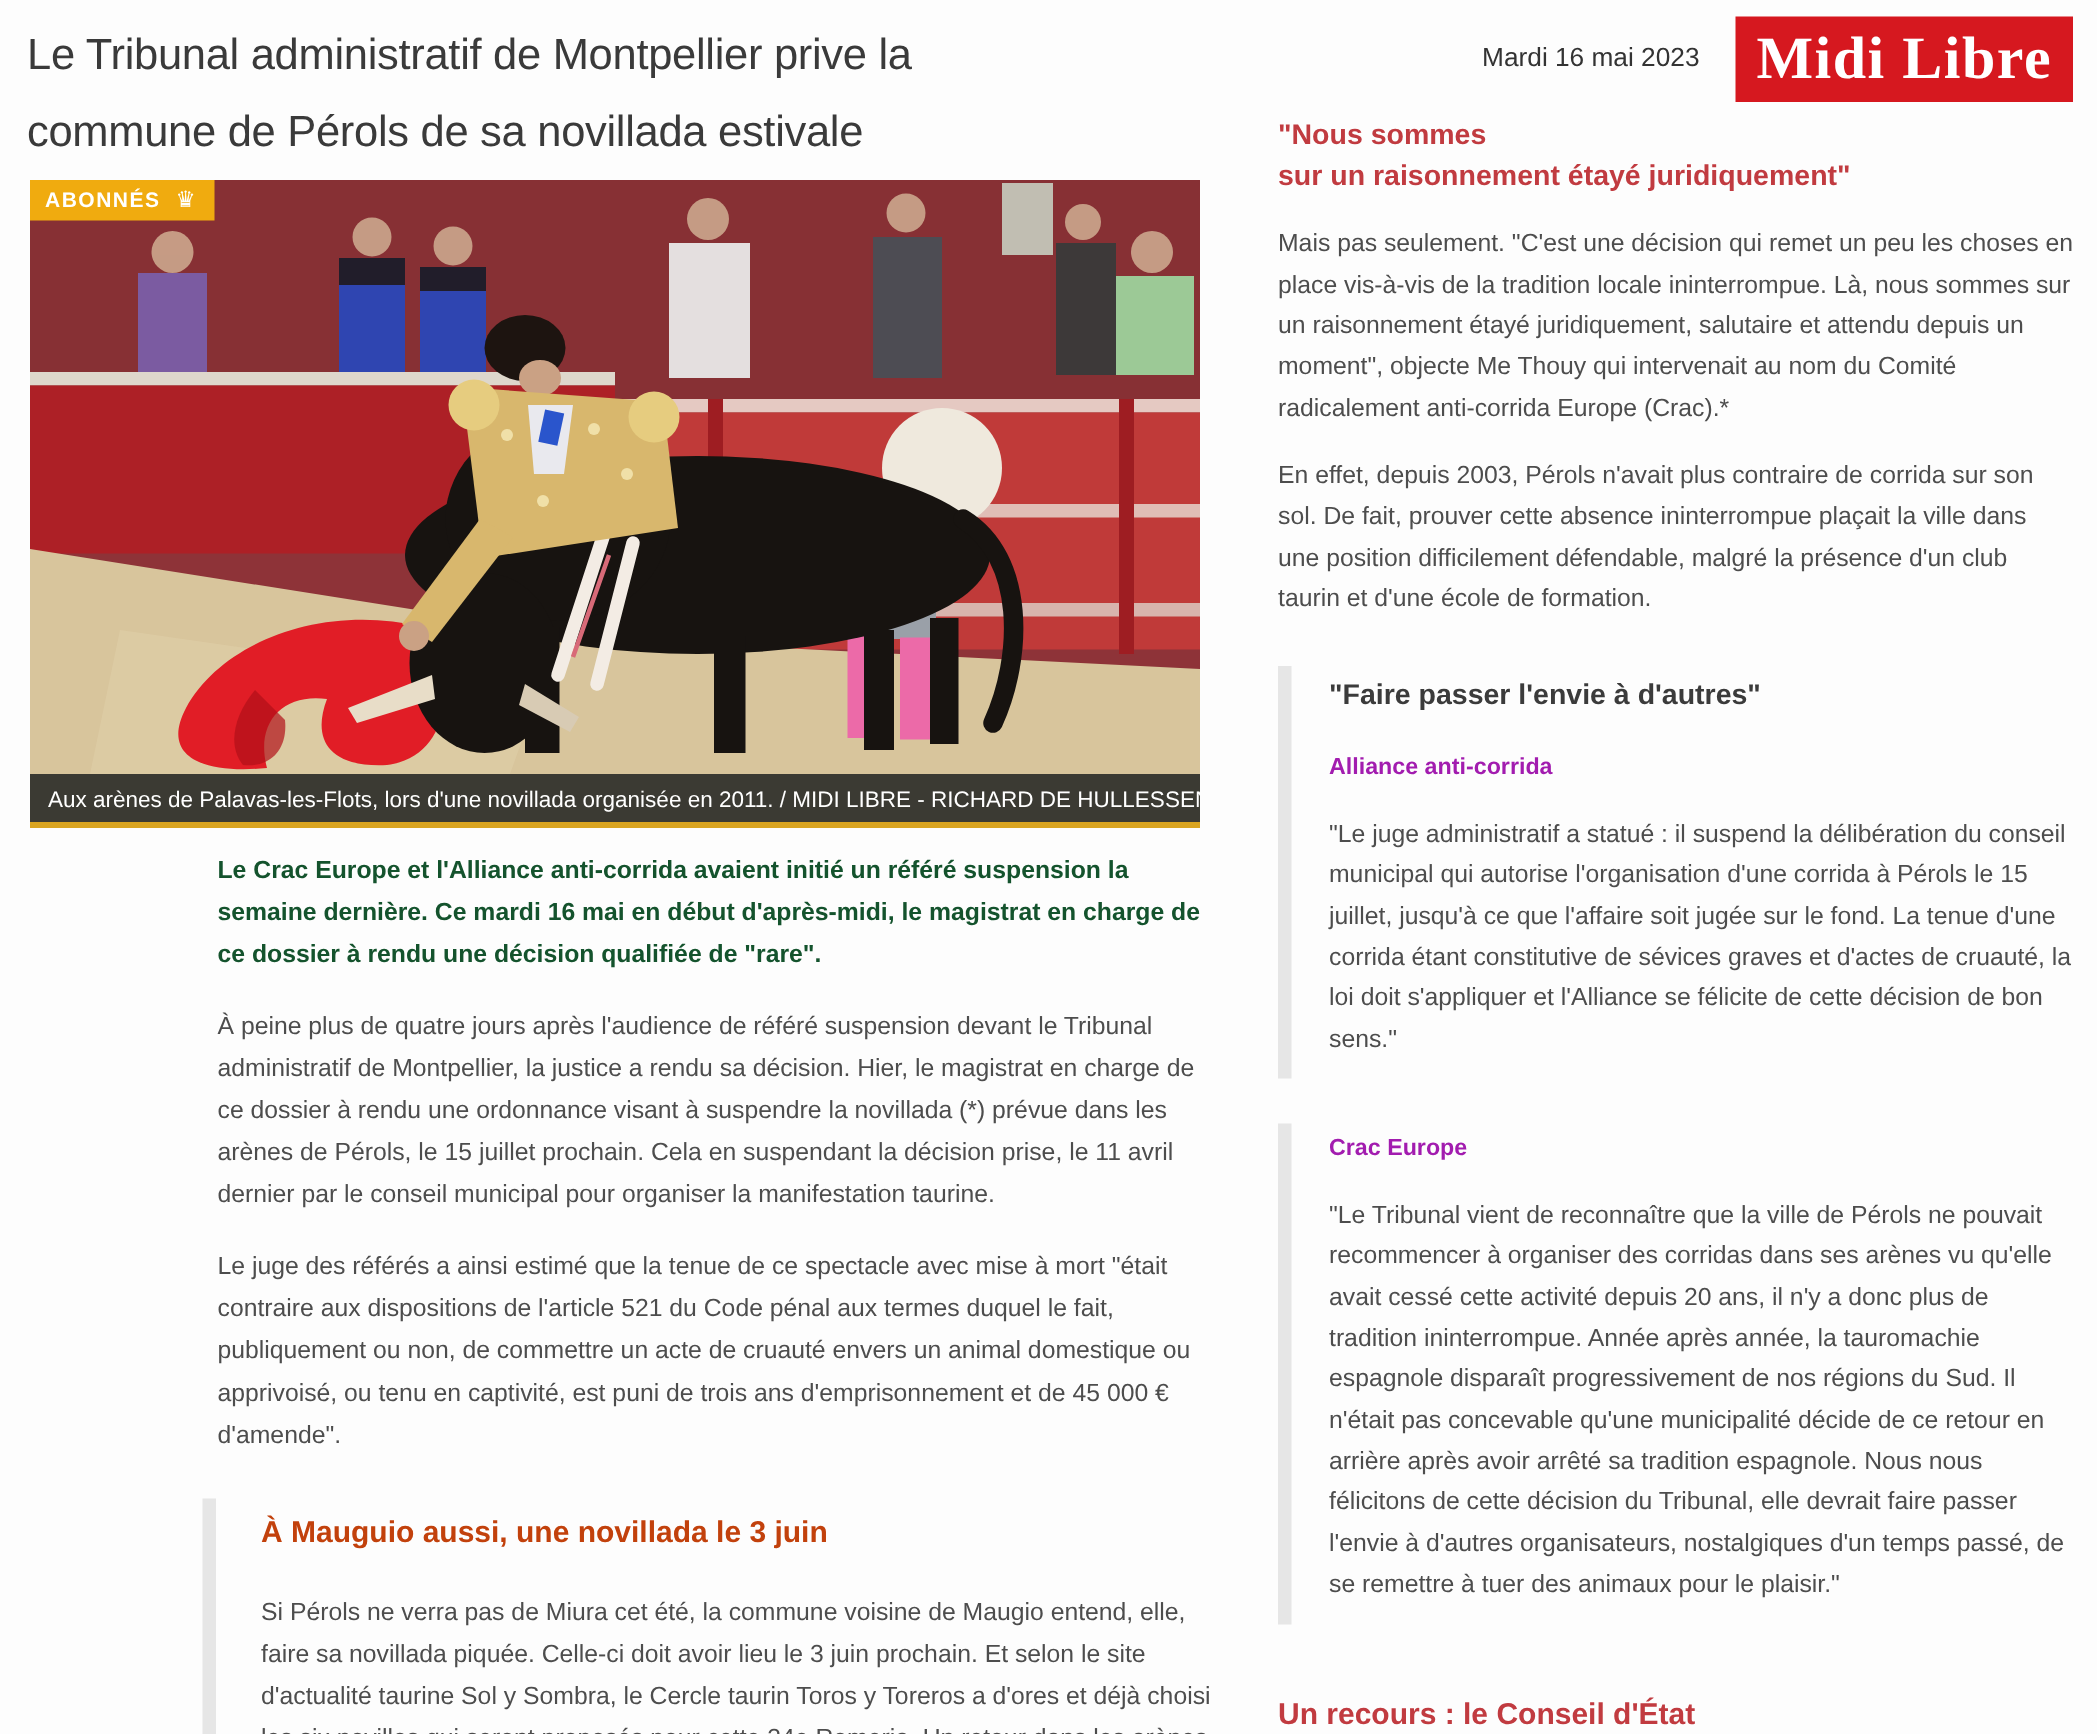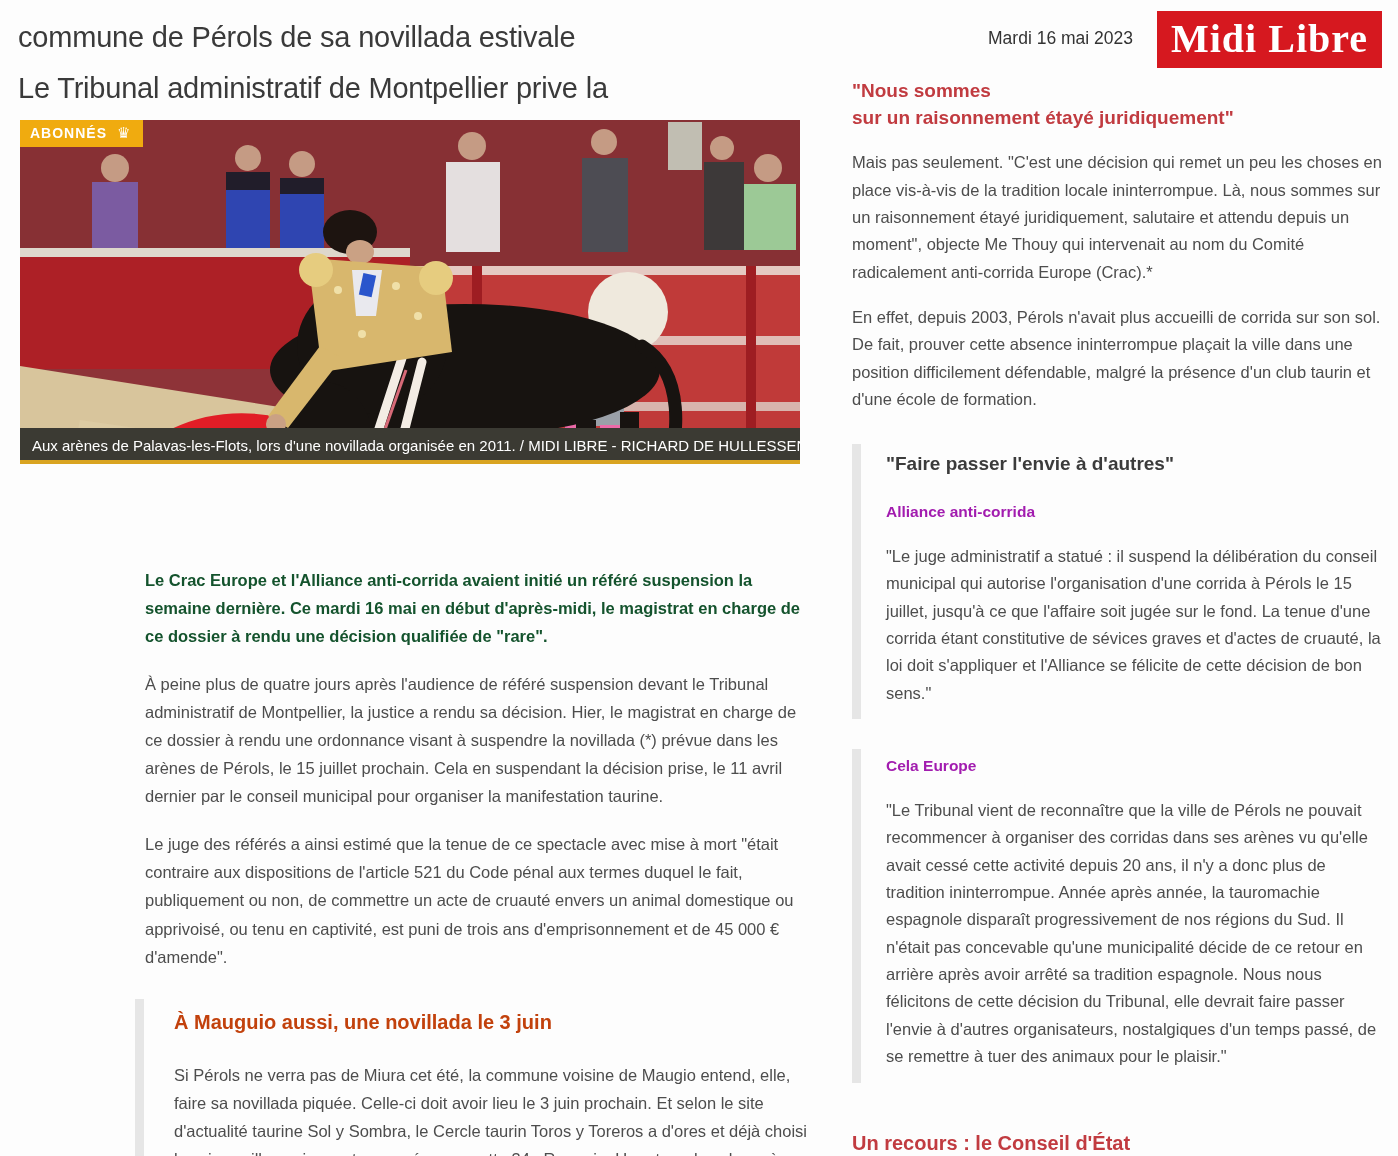--- a/index.html
+++ b/index.html
@@ -16,21 +16,21 @@
   body{font-family:"Liberation Sans","DejaVu Sans",sans-serif;color:var(--text);}
   .page{position:relative;width:1398px;height:1156px;background:#fdfdfd;overflow:hidden;}
 
   
   .headline{position:absolute;left:18px;top:12px;width:780px;color:#3a3a3a;
     font-size:29px;line-height:1.75;font-weight:400;letter-spacing:-0.2px;}
   .headline div{white-space:nowrap;}
 
   
   .photo{position:absolute;left:20px;top:120px;width:780px;}
-  .photo-canvas{position:relative;width:780px;height:308px;overflow:hidden;background:#8e3338;}
+  .photo-canvas{position:relative;width:780px;height:396px;overflow:hidden;background:#8e3338;}
   .badge{position:absolute;left:0;top:0;z-index:5;background:var(--badge-gold);color:#fff;
     font-size:14px;font-weight:bold;letter-spacing:1px;padding:4px 12px 5px 10px;display:flex;align-items:center;gap:10px;}
   .badge .crown{font-size:15px;}
   .caption{background:var(--caption-bar);color:#fff;font-size:15px;line-height:36px;height:36px;
     padding:0 12px;white-space:nowrap;overflow:hidden;border-bottom:4px solid var(--caption-gold);}
 
   
   .left-body{position:absolute;left:135px;top:566px;width:676px;font-size:16.5px;line-height:1.7;}
   .left-body p{margin:0 0 20px 10px;}
   .lede{font-weight:bold;color:#14532d;}
@@ -52,22 +52,22 @@
   .pq-source{font-size:15.5px;font-weight:bold;color:#a21caf;margin-bottom:18px;}
   .pq-text{margin:0;}
   .recourse-heading{margin-top:44px;color:var(--heading-red);font-size:20px;font-weight:bold;}
 </style>
 </head>
 <body>
 
 <div class="page">
 
   <h1 class="headline">
+    <div>Le Tribunal administratif de Montpellier prive la</div>
     <div>commune de Pérols de sa novillada estivale</div>
-    <div>Le Tribunal administratif de Montpellier prive la</div>
   </h1>
 
   <figure class="photo">
     <div class="photo-canvas">
       <div class="badge">
         <span>ABONNÉS</span>
         <span class="crown">♛</span>
       </div>
       <svg width="780" height="396" viewBox="0 0 780 396" aria-hidden="true">
 
@@ -173,30 +173,30 @@
       <span class="date">Mardi 16 mai 2023</span>
       <div class="logo">Midi Libre</div>
     </div>
 
     <div class="red-title">
       <div>"Nous sommes</div>
       <div>sur un raisonnement étayé juridiquement"</div>
     </div>
 
     <p>Mais pas seulement. "C'est une décision qui remet un peu les choses en place vis-à-vis de la tradition locale ininterrompue. Là, nous sommes sur un raisonnement étayé juridiquement, salutaire et attendu depuis un moment", objecte Me Thouy qui intervenait au nom du Comité radicalement anti-corrida Europe (Crac).*</p>
-    <p>En effet, depuis 2003, Pérols n'avait plus accueilli de corrida sur son sol. De fait, prouver cette absence ininterrompue plaçait la ville dans une position difficilement défendable, malgré la présence d'un club taurin et d'une école de formation.</p>
+    <p>En effet, depuis 2003, Pérols n'avait plus contraire de corrida sur son sol. De fait, prouver cette absence ininterrompue plaçait la ville dans une position difficilement défendable, malgré la présence d'un club taurin et d'une école de formation.</p>
 
     <div class="pullquote">
       <div class="pq-heading">"Faire passer l'envie à d'autres"</div>
       <div class="pq-source">Alliance anti-corrida</div>
       <p class="pq-text">"Le juge administratif a statué : il suspend la délibération du conseil municipal qui autorise l'organisation d'une corrida à Pérols le 15 juillet, jusqu'à ce que l'affaire soit jugée sur le fond. La tenue d'une corrida étant constitutive de sévices graves et d'actes de cruauté, la loi doit s'appliquer et l'Alliance se félicite de cette décision de bon sens."</p>
     </div>
 
     <div class="pullquote">
-      <div class="pq-source">Cela Europe</div>
+      <div class="pq-source">Crac Europe</div>
       <p class="pq-text">"Le Tribunal vient de reconnaître que la ville de Pérols ne pouvait recommencer à organiser des corridas dans ses arènes vu qu'elle avait cessé cette activité depuis 20 ans, il n'y a donc plus de tradition ininterrompue. Année après année, la tauromachie espagnole disparaît progressivement de nos régions du Sud. Il n'était pas concevable qu'une municipalité décide de ce retour en arrière après avoir arrêté sa tradition espagnole. Nous nous félicitons de cette décision du Tribunal, elle devrait faire passer l'envie à d'autres organisateurs, nostalgiques d'un temps passé, de se remettre à tuer des animaux pour le plaisir."</p>
     </div>
 
     <div class="recourse">
       <div class="recourse-heading">Un recours : le Conseil d'État</div>
 
     </div>
 
   </div>
 

